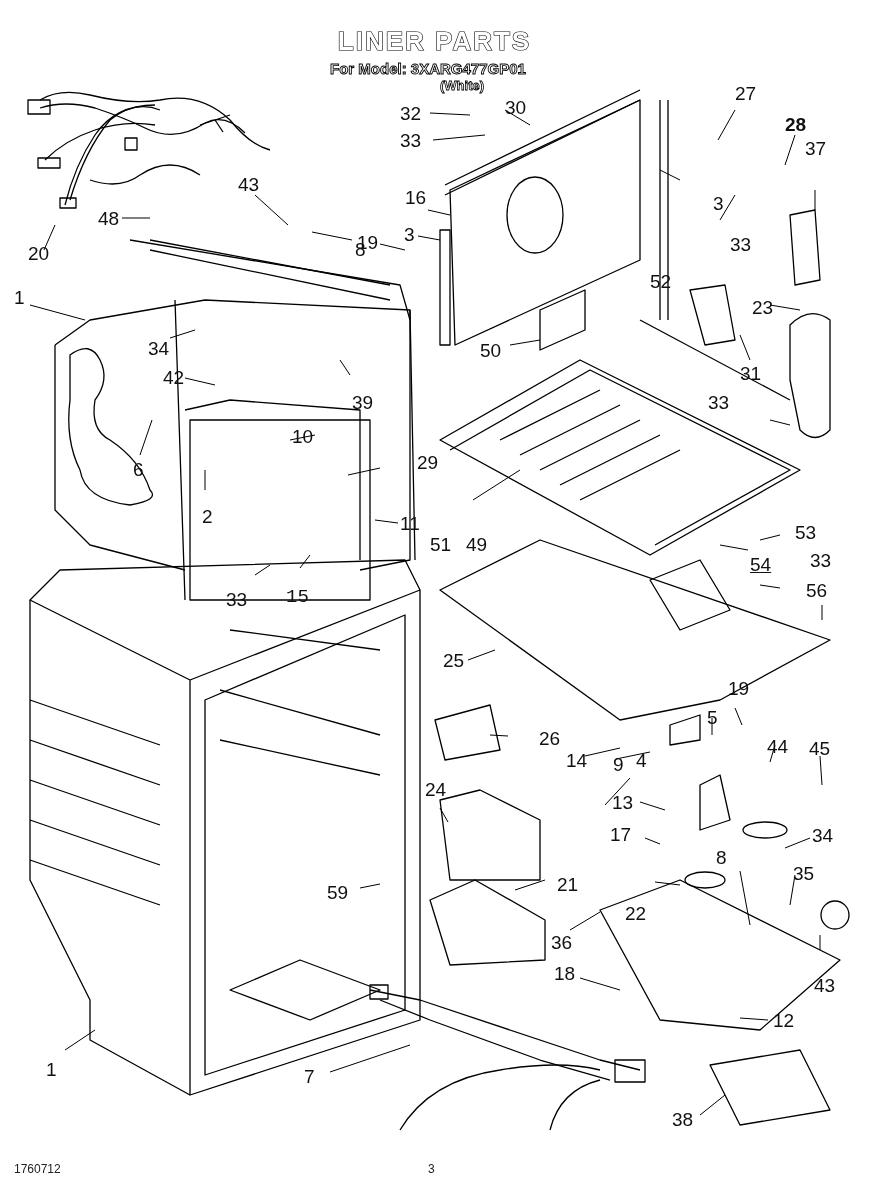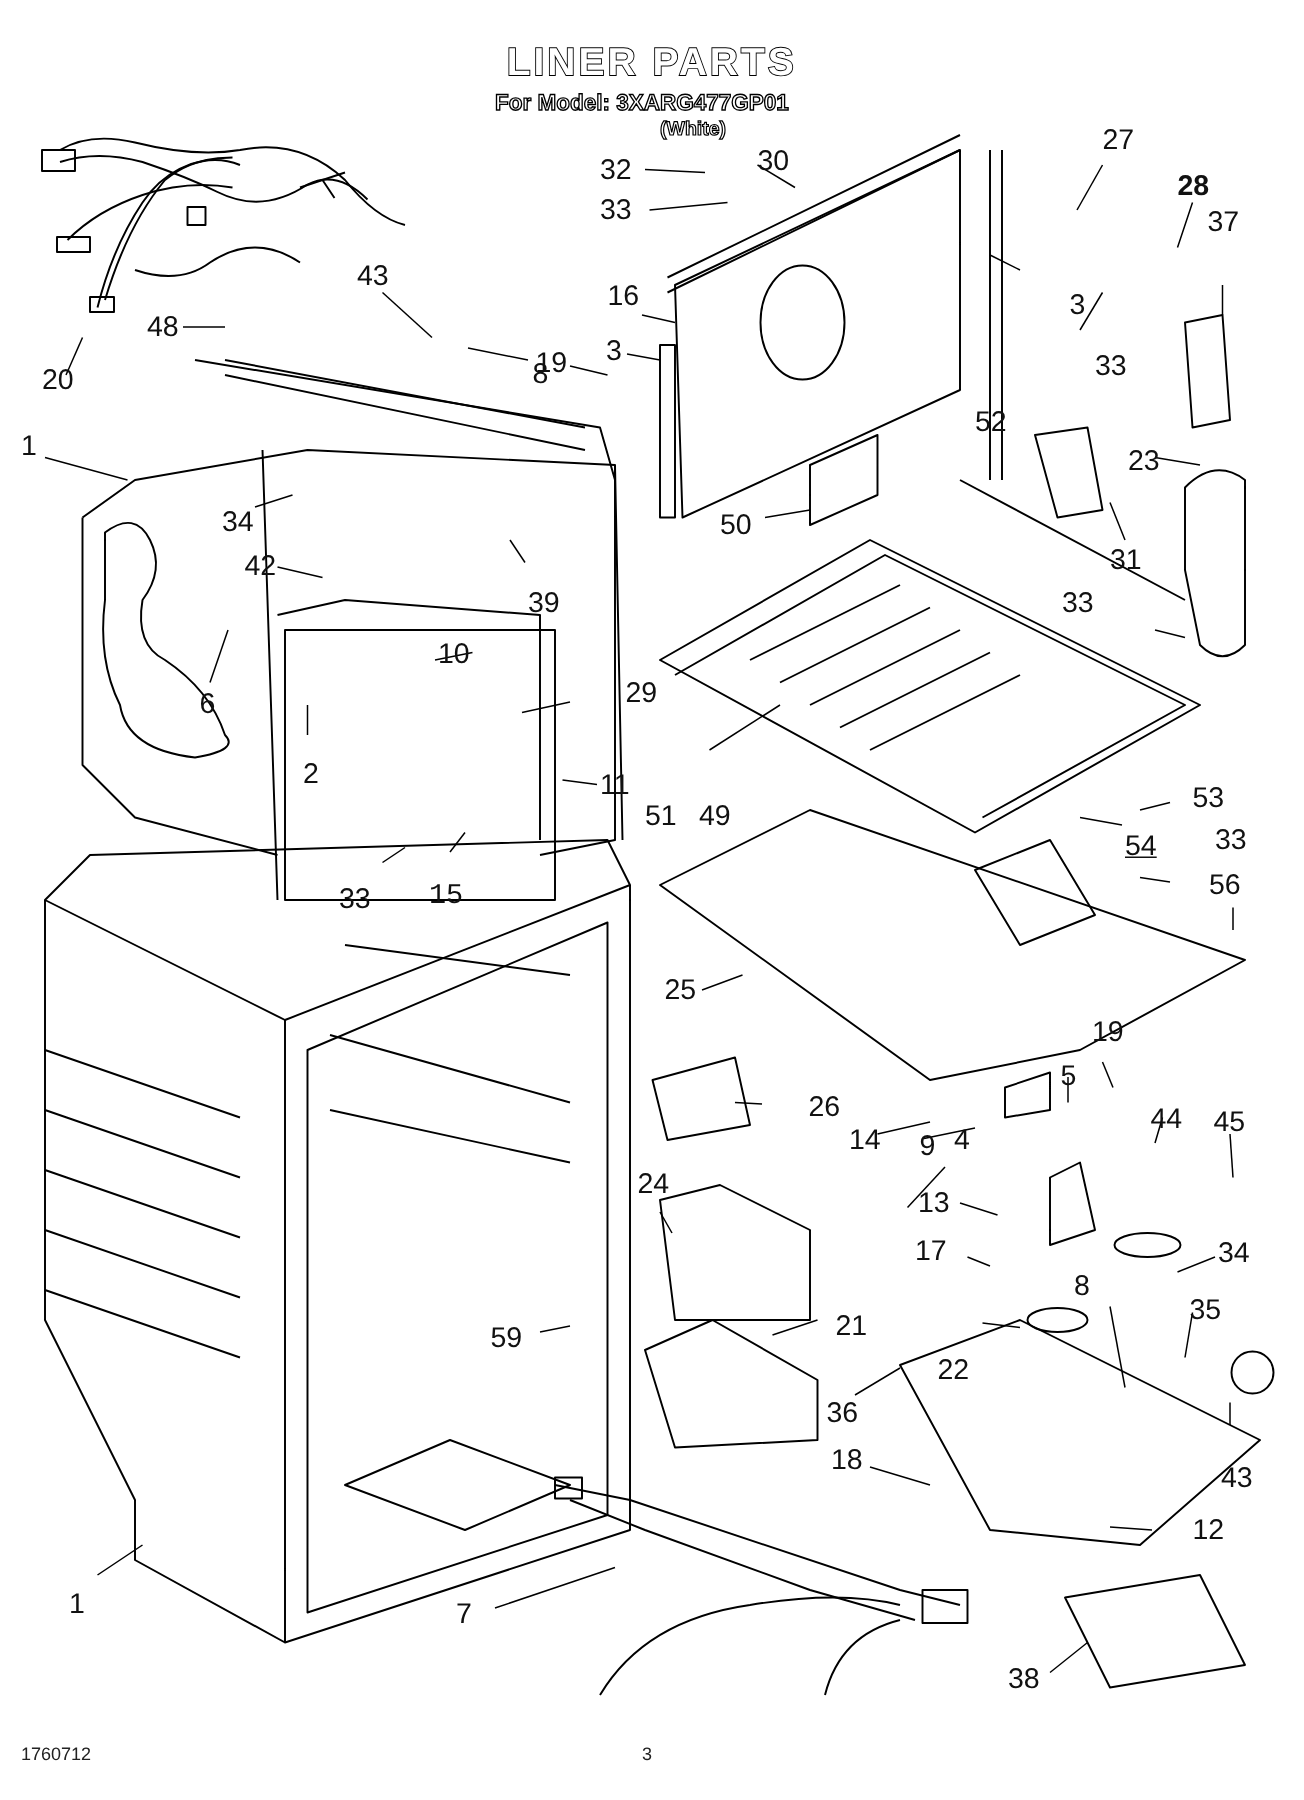--- a/index.html
+++ b/index.html
@@ -221,20 +221,20 @@
 <div class="callout" style="left:610px;top:825px;">17</div>
 <div class="callout" style="left:812px;top:826px;">34</div>
 <div class="callout" style="left:625px;top:861px;margin-top:43px;">22</div>
 <div class="callout" style="left:716px;top:848px;">8</div>
 <div class="callout" style="left:793px;top:864px;">35</div>
 <div class="callout" style="left:557px;top:875px;">21</div>
 <div class="callout" style="left:327px;top:883px;">59</div>
 <div class="callout" style="left:551px;top:933px;">36</div>
 <div class="callout" style="left:814px;top:976px;">43</div>
 <div class="callout" style="left:554px;top:964px;">18</div>
-<div class="callout" style="left:795px;top:1011px;">12</div>
+<div class="callout" style="left:773px;top:1011px;">12</div>
 <div class="callout" style="left:46px;top:1060px;">1</div>
 <div class="callout" style="left:304px;top:1067px;">7</div>
 <div class="callout" style="left:672px;top:1110px;">38</div>
 <div class="callout" style="left:357px;top:233px;">19</div>
 
 <div class="footer-doc">1760712</div>
 <div class="footer-page">3</div>
 
 </body></html>

